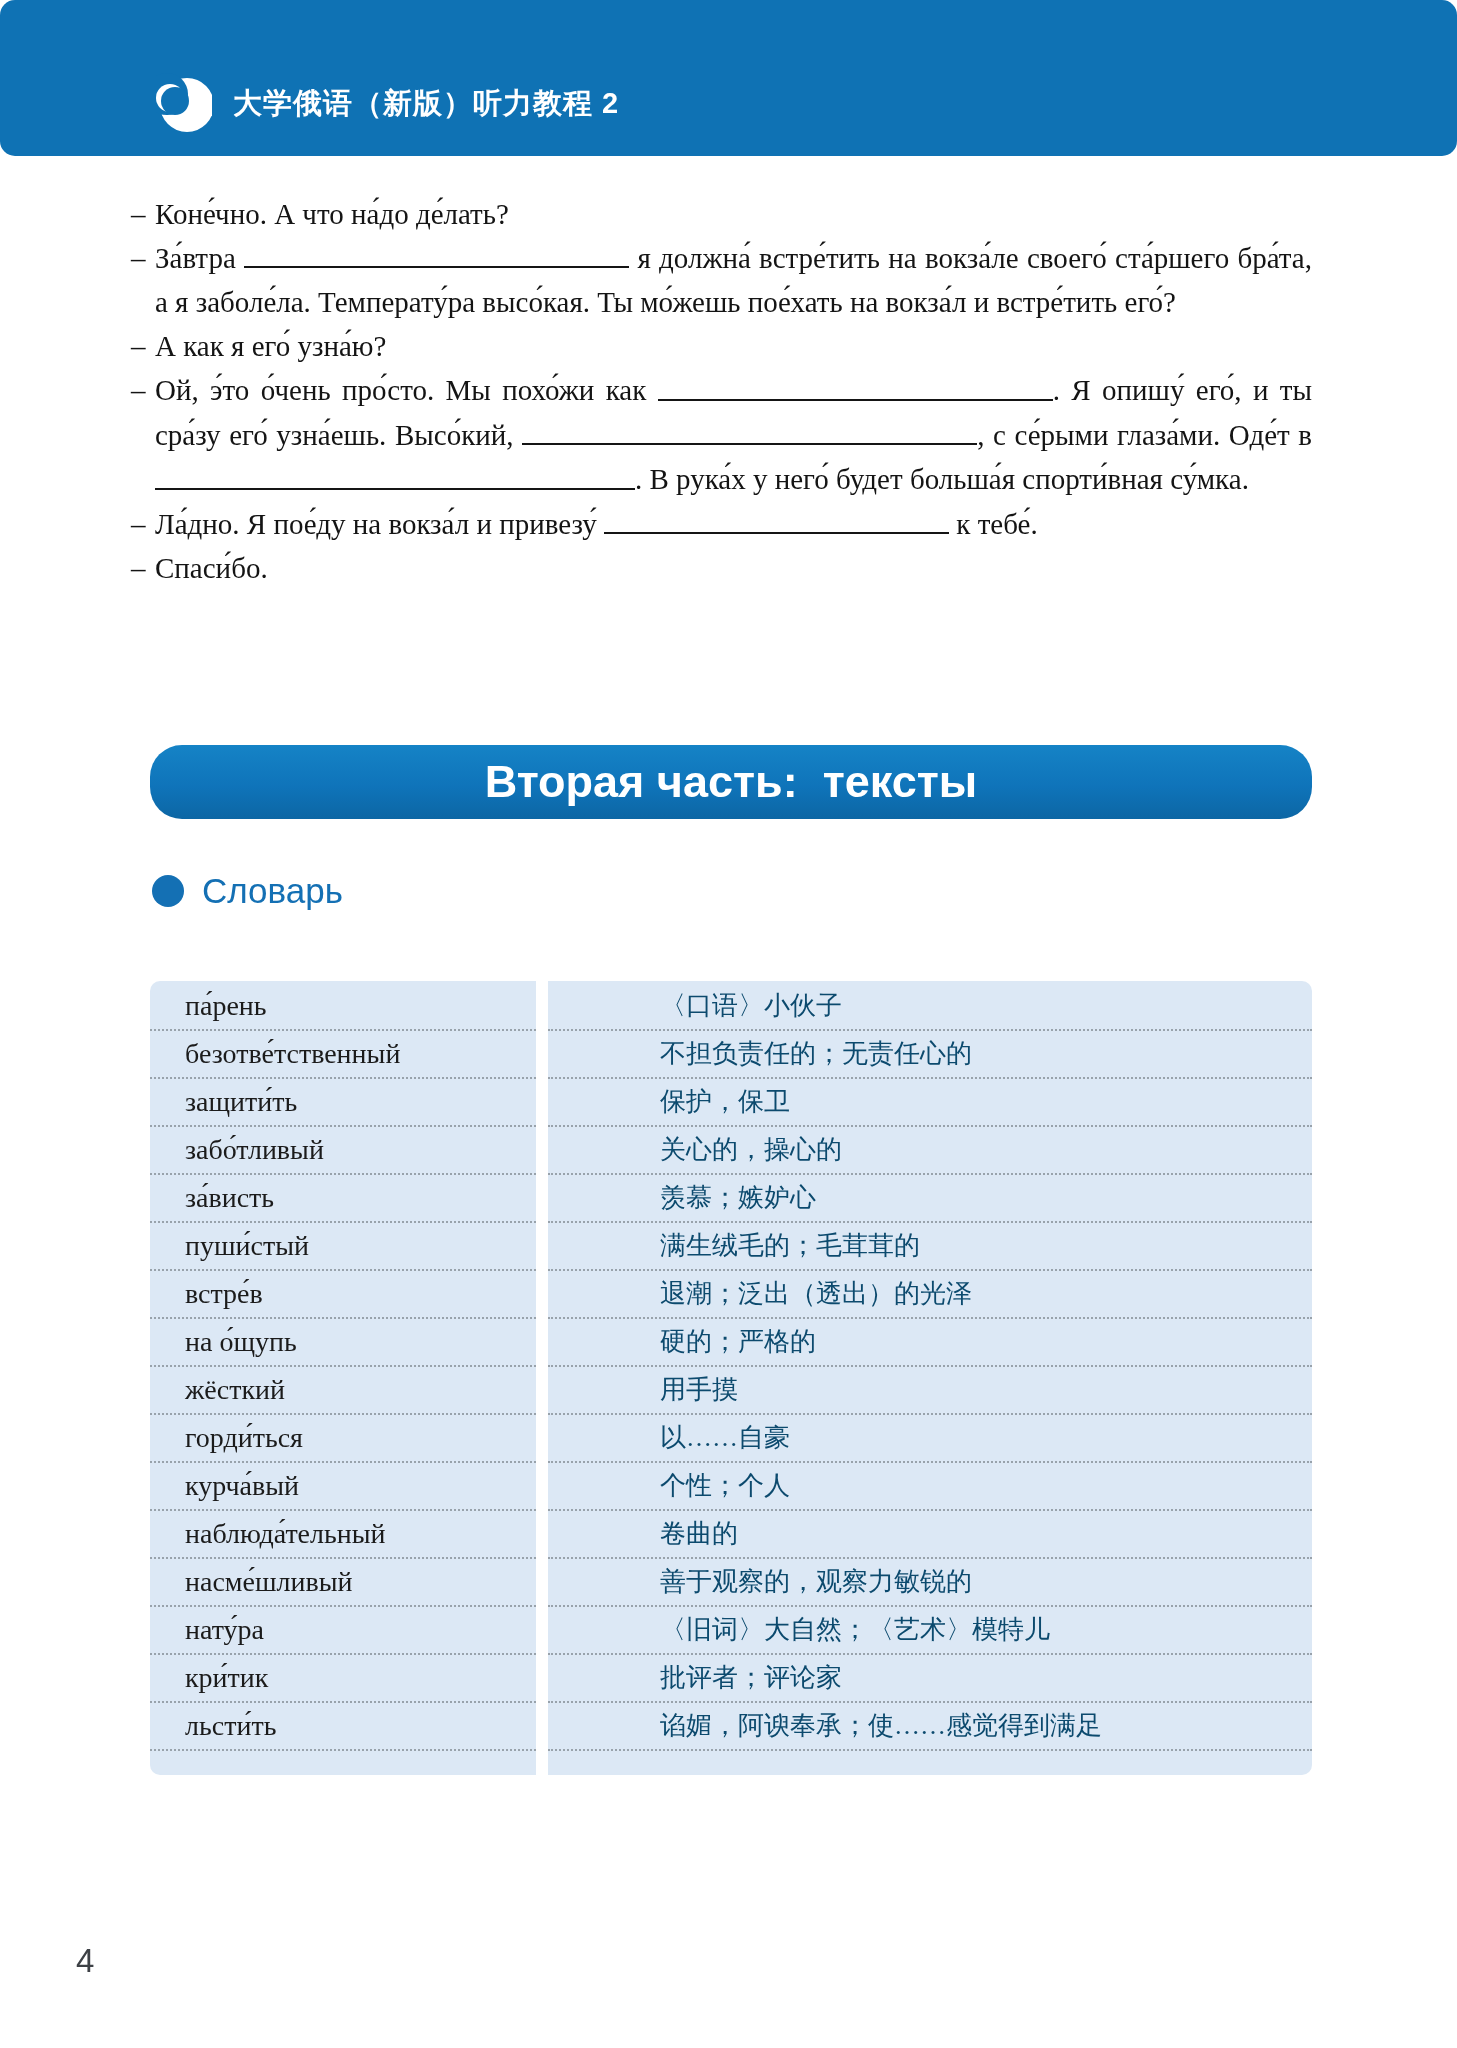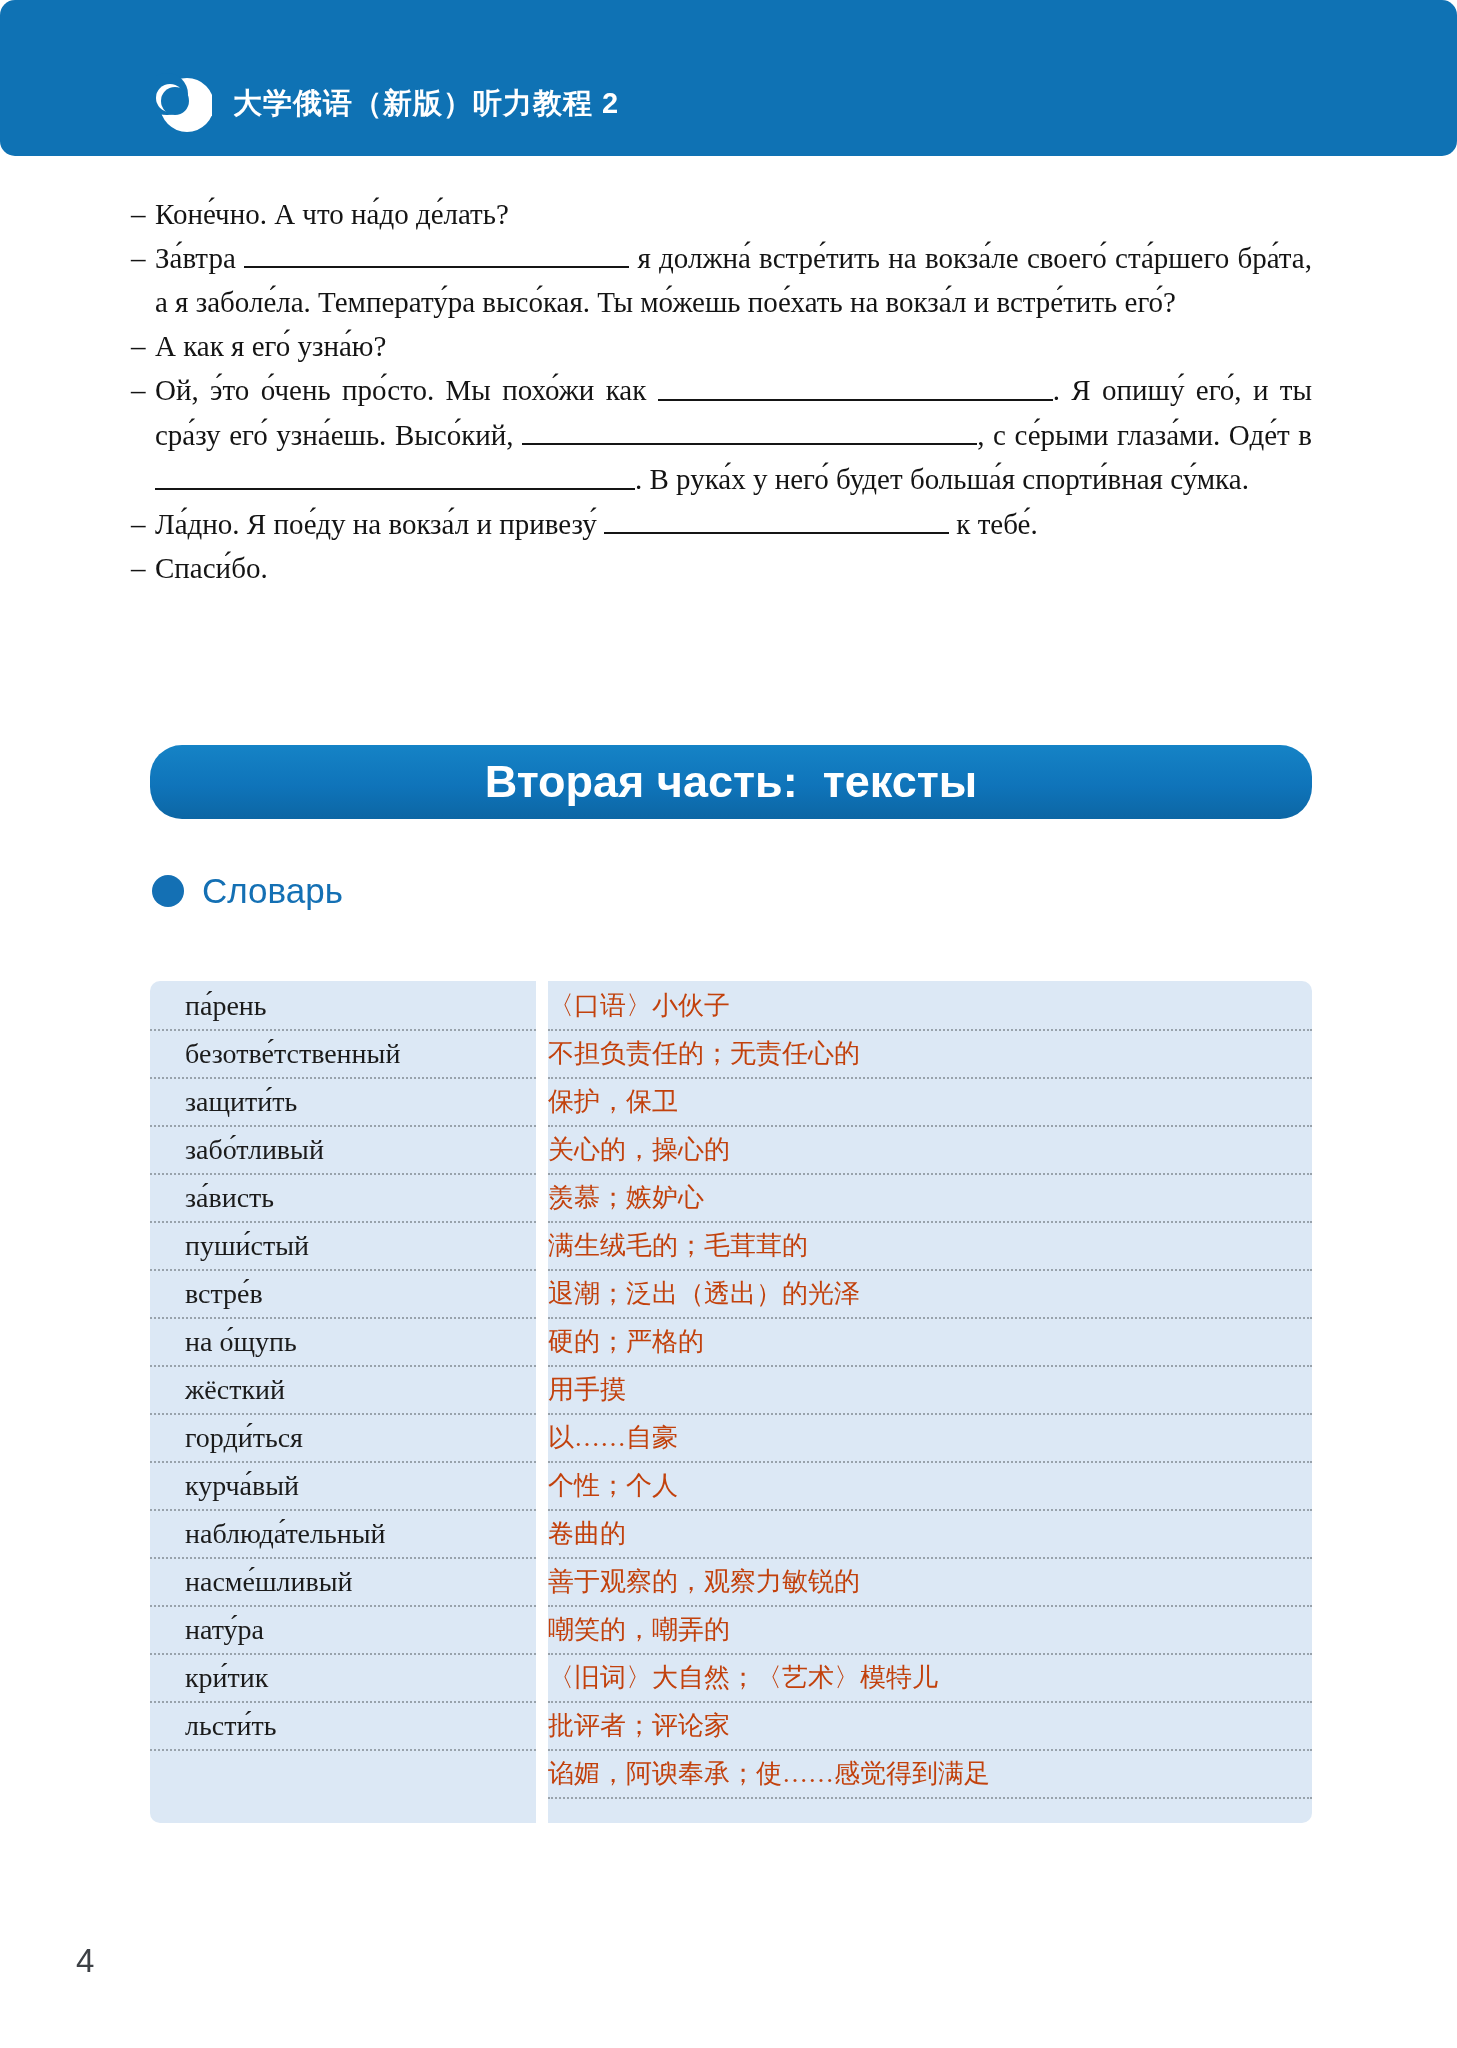--- a/index.html
+++ b/index.html
@@ -72,21 +72,21 @@
     padding-top:2px; padding-bottom:24px;
   }
   .vcol.left{ width:386px; border-radius:10px 0 0 10px; margin-right:12px; }
   .vcol.right{ flex:1; border-radius:0 10px 10px 0; }
   .cell{
     height:46px; line-height:46px;
     border-bottom:2px dotted #98a2ab;
     white-space:nowrap; overflow:hidden;
   }
   .cell.ru{ padding-left:35px; font-size:28px; color:#1b1b1b; }
-  .cell.zh{ font-size:26px; color:#c2410c; }
+  .cell.zh{ padding-left:112px; font-size:26px; color:#0c4a6e; }
   
   .page-number{
     position:absolute; left:76px; top:1942px;
     font-family:"Liberation Sans", sans-serif;
     font-size:33px; font-weight:500; color:#3d4146;
   }
 </style>
 </head>
 <body>
 
@@ -146,21 +146,20 @@
         <div class="cell zh">关心的，操心的</div>
         <div class="cell zh">羡慕；嫉妒心</div>
         <div class="cell zh">满生绒毛的；毛茸茸的</div>
         <div class="cell zh">退潮；泛出（透出）的光泽</div>
         <div class="cell zh">硬的；严格的</div>
         <div class="cell zh">用手摸</div>
         <div class="cell zh">以……自豪</div>
         <div class="cell zh">个性；个人</div>
         <div class="cell zh">卷曲的</div>
         <div class="cell zh">善于观察的，观察力敏锐的</div>
-        <div class="cell zh">嘲笑的，嘲弄的</div>
         <div class="cell zh">〈旧词〉大自然；〈艺术〉模特儿</div>
         <div class="cell zh">批评者；评论家</div>
         <div class="cell zh">谄媚，阿谀奉承；使……感觉得到满足</div>
       </div>
   </div>
 
   <div class="page-number">4</div>
 
 </div>
 

